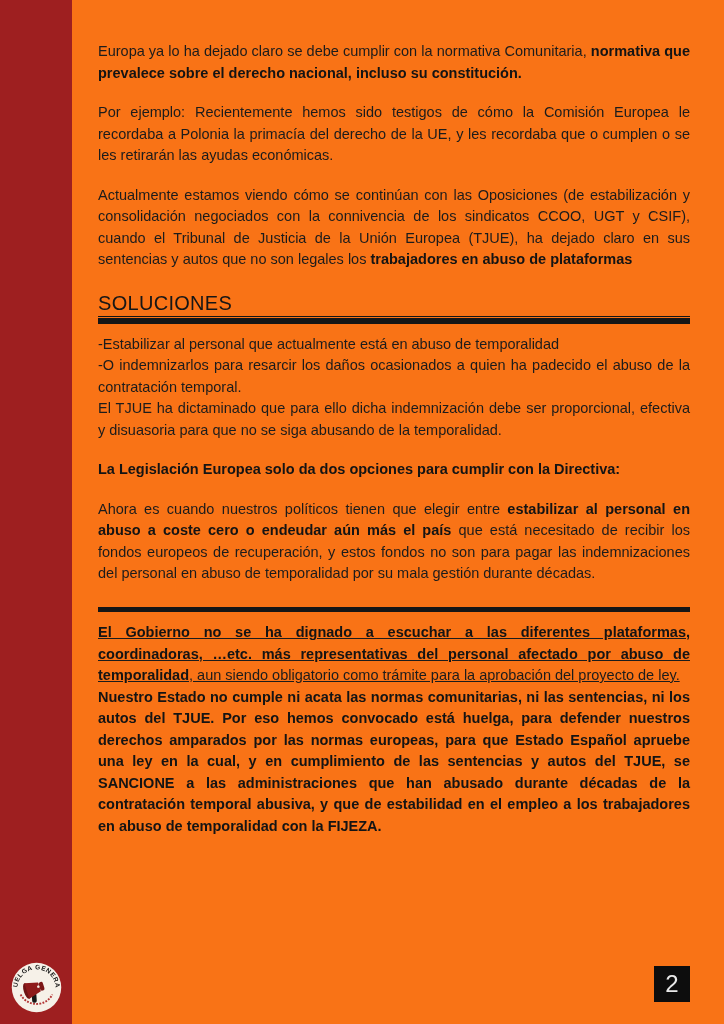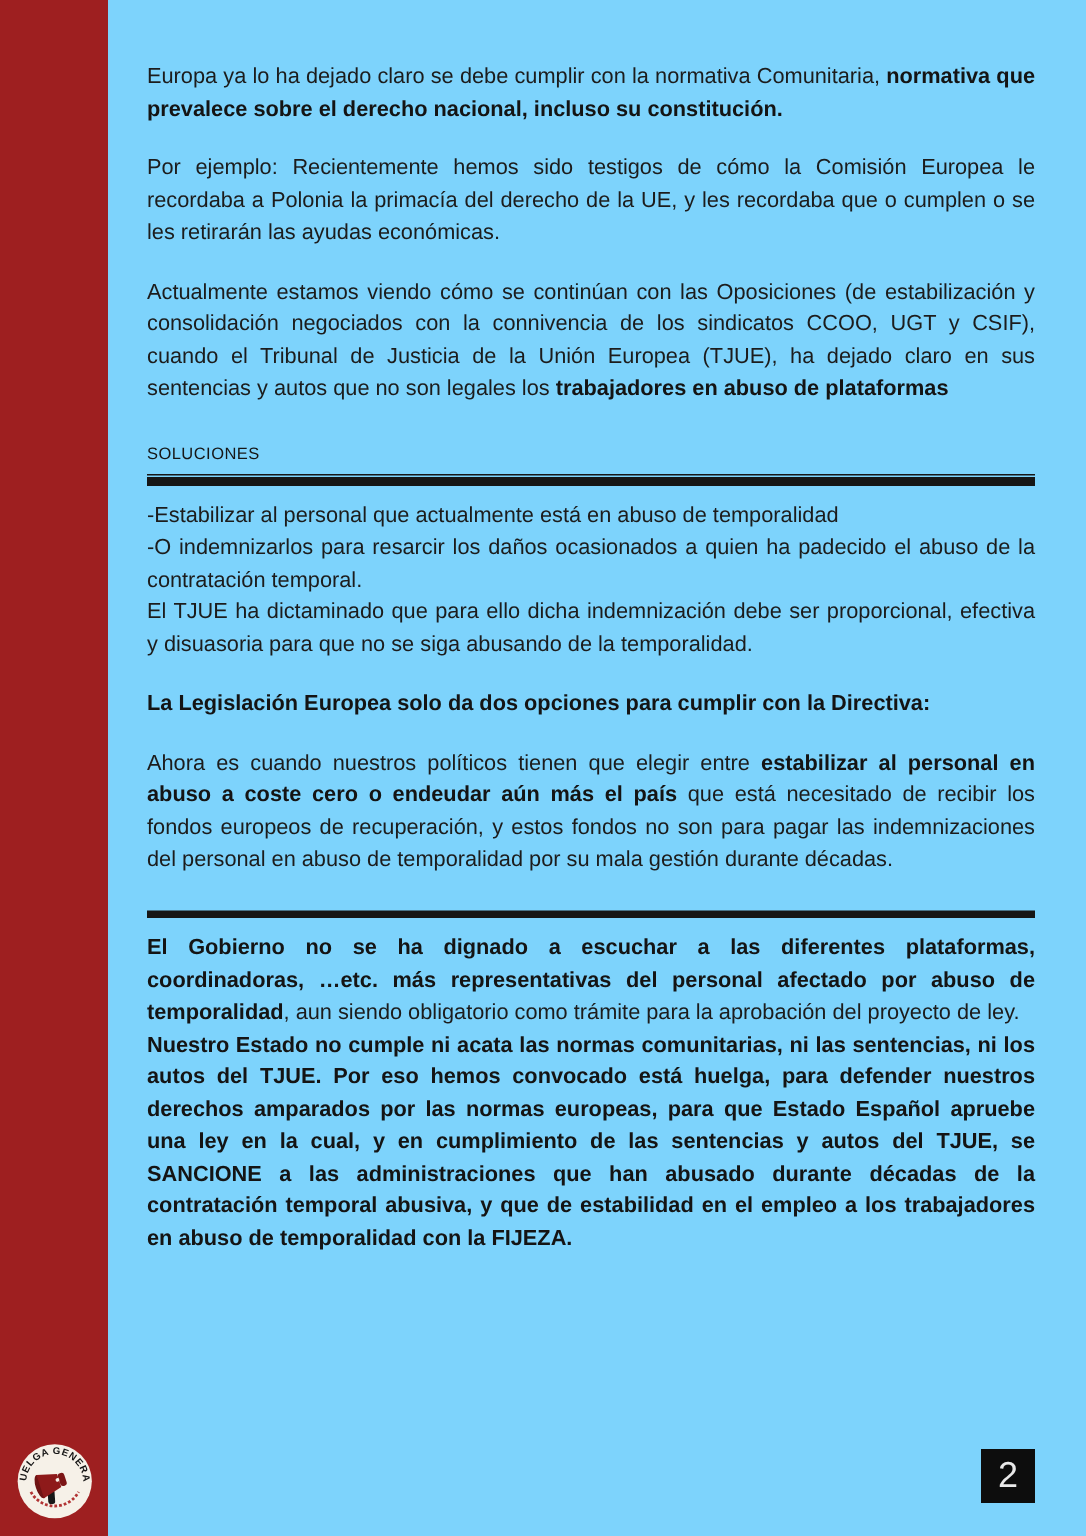--- a/index.html
+++ b/index.html
@@ -8,44 +8,44 @@
     --rule:#161616;
   }
   *{box-sizing:border-box;}
   html,body{margin:0;padding:0;}
   body{
     width:724px;height:1024px;
     font-family:"Liberation Sans",sans-serif;
     background:#ffffff;
     overflow:hidden;
   }
-  .page{position:relative;width:724px;height:1024px;background:#7dd3fc;}
+  .page{position:relative;width:724px;height:1024px;background:#f97316;}
 
   
   .band{position:absolute;left:0;top:0;width:72px;height:1024px;background:var(--red);}
 
   
   .content{
     position:absolute;left:98px;top:41px;width:592px;
     color:var(--ink);
   }
   p.para{
     margin:0 0 18px 0;
     font-size:14.5px;line-height:21.5px;
     text-align:justify;
     text-justify:inter-word;
     color:var(--ink);
   }
   p.para.center{text-align:center;}
-  p.para.tight{margin-bottom:0;}
+  p.para.tight{margin-bottom:0;text-decoration:underline;}
   p.para b{color:#141414;}
 
   .h-block{margin:22px 0 10px 0;}
   .h-text{
-    font-size:11px;line-height:20px;
+    font-size:20px;line-height:20px;
     letter-spacing:.3px;
     color:var(--rule);
     padding-bottom:3px;
     border-bottom:1.5px solid var(--rule);
   }
   .h-bar{height:5.5px;background:var(--rule);margin-top:1.5px;}
 
   
   .badge{position:absolute;left:10px;top:961px;width:53px;height:53px;}
 

